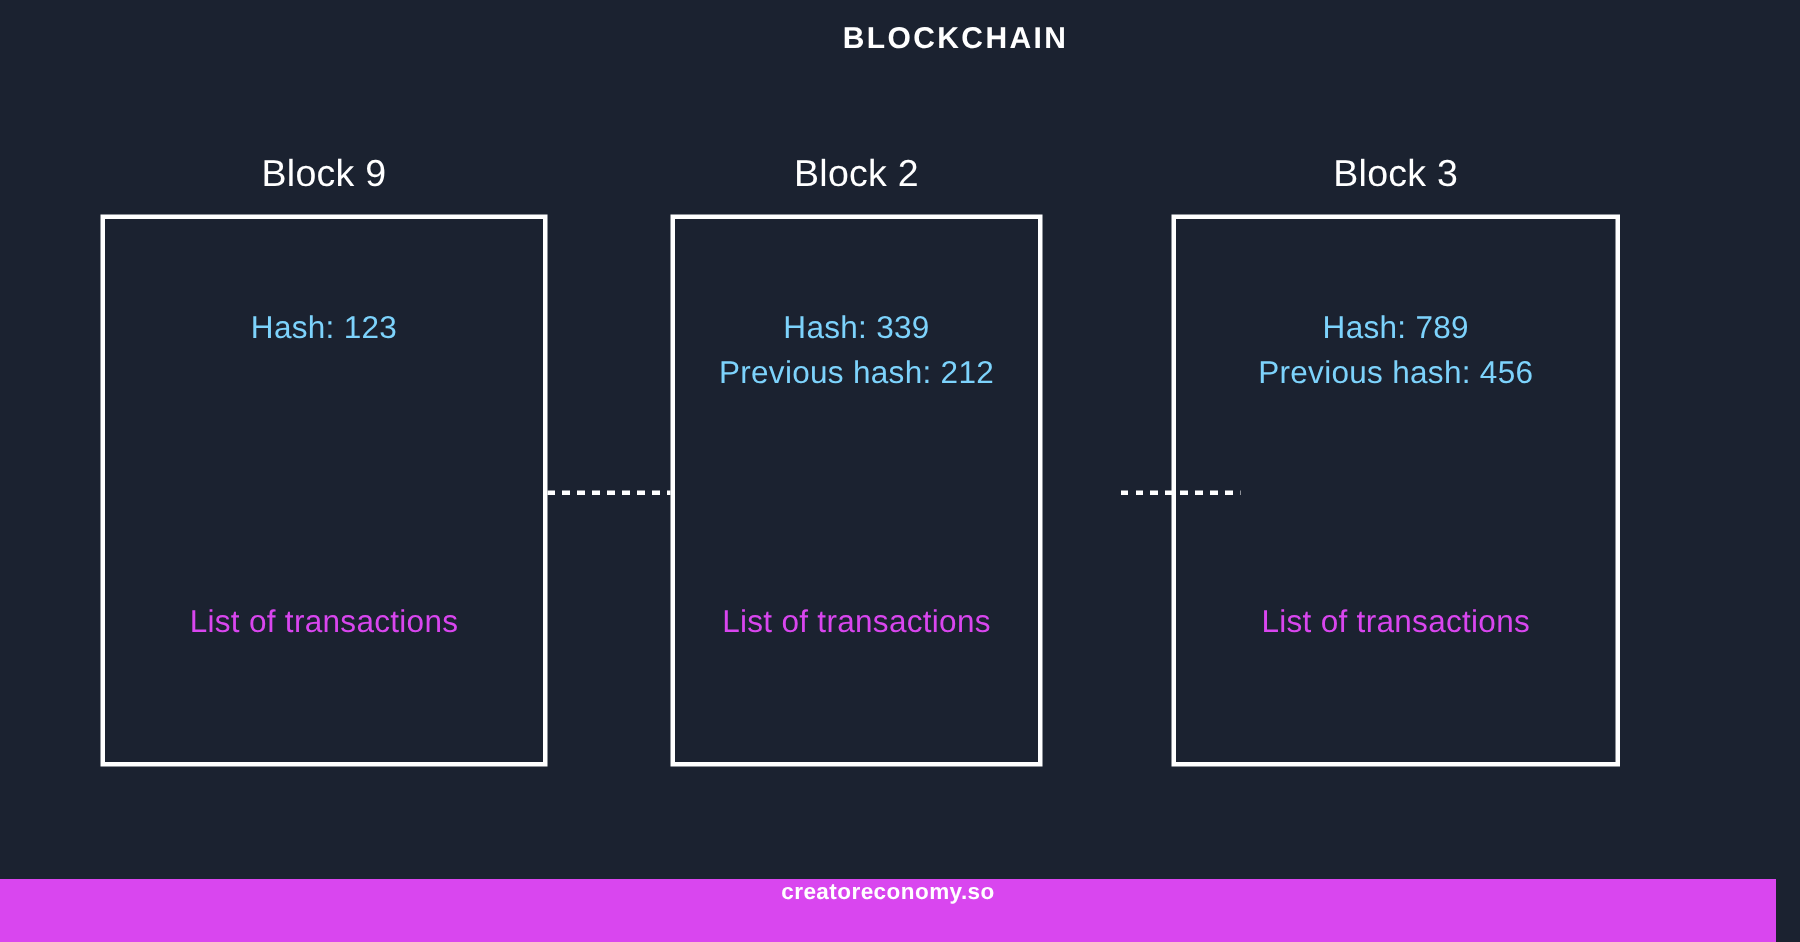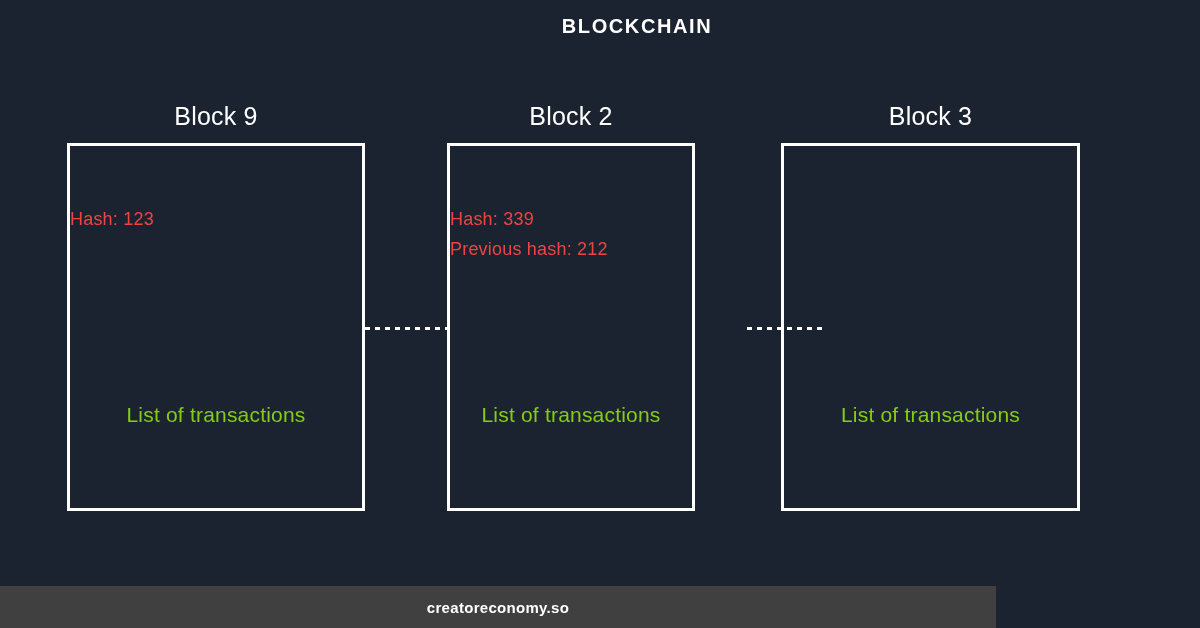--- a/index.html
+++ b/index.html
@@ -66,38 +66,39 @@
     box-sizing: border-box;
     border: 3px solid #ffffff;
     background: transparent;
   }
 
   .block-hashes {
     position: absolute;
     top: 58px;
     left: 0;
     width: 100%;
-    color: #ef4444;
-    font-size: 18px;
+    text-align: center;
+    color: #7dd3fc;
+    font-size: 21px;
     line-height: 30px;
     letter-spacing: 0.2px;
   }
 
   .block-hashes .hash-line,
   .block-hashes .prev-hash-line {
     display: block;
   }
 
   .block-transactions {
     position: absolute;
     top: 255px;
     left: 0;
     width: 100%;
     text-align: center;
-    color: #84cc16;
+    color: #d946ef;
     font-size: 21px;
     line-height: 28px;
     letter-spacing: 0.2px;
   }
 
   
   .connector {
     position: absolute;
     top: 327px;
     height: 3px;
@@ -108,25 +109,25 @@
       rgba(0,0,0,0) 5px,
       rgba(0,0,0,0) 10px
     );
   }
 
   
   #footer-bar {
     position: absolute;
     left: 0;
     bottom: 0;
-    width: 996px;
+    width: 1184px;
     height: 42px;
-    background: #404040;
+    background: #d946ef;
     display: flex;
-    align-items: center;
+    align-items: flex-start;
     justify-content: center;
   }
   #footer-text {
     color: #ffffff;
     font-size: 15px;
     font-weight: bold;
     letter-spacing: 0.3px;
   }
 </style>
 </head>
@@ -159,20 +160,24 @@
         </div>
         <div class="block-transactions">List of transactions</div>
       </div>
     </div>
 
     <div class="connector" style="left:747px; width:80px;"></div>
 
     <div class="block-group" style="left:781px; width:299px;">
       <div class="block-label">Block 3</div>
       <div class="block-box">
+        <div class="block-hashes">
+          <span class="hash-line">Hash: 789</span>
+          <span class="prev-hash-line">Previous hash: 456</span>
+        </div>
         <div class="block-transactions">List of transactions</div>
       </div>
     </div>
 
   </div>
 
   <div id="footer-bar">
     <span id="footer-text">creatoreconomy.so</span>
   </div>
 

